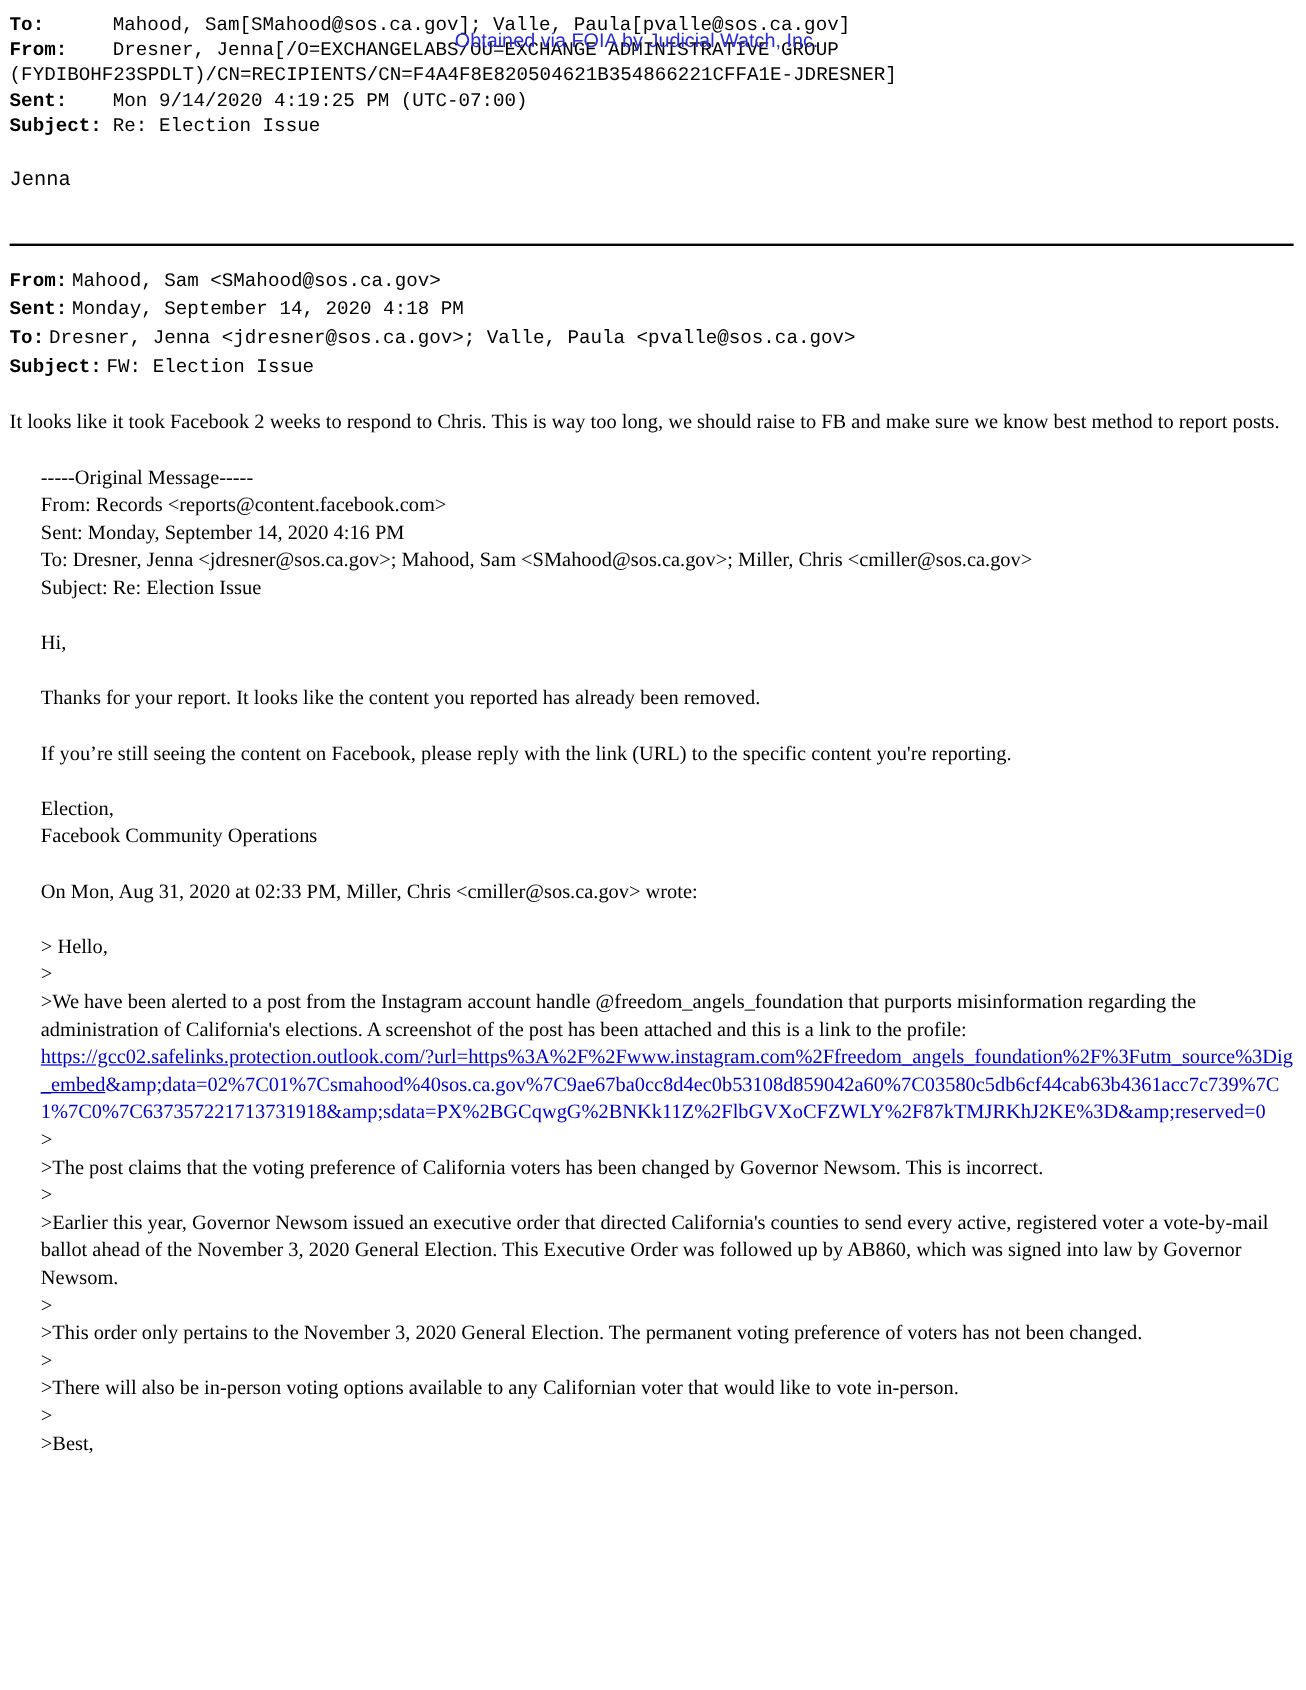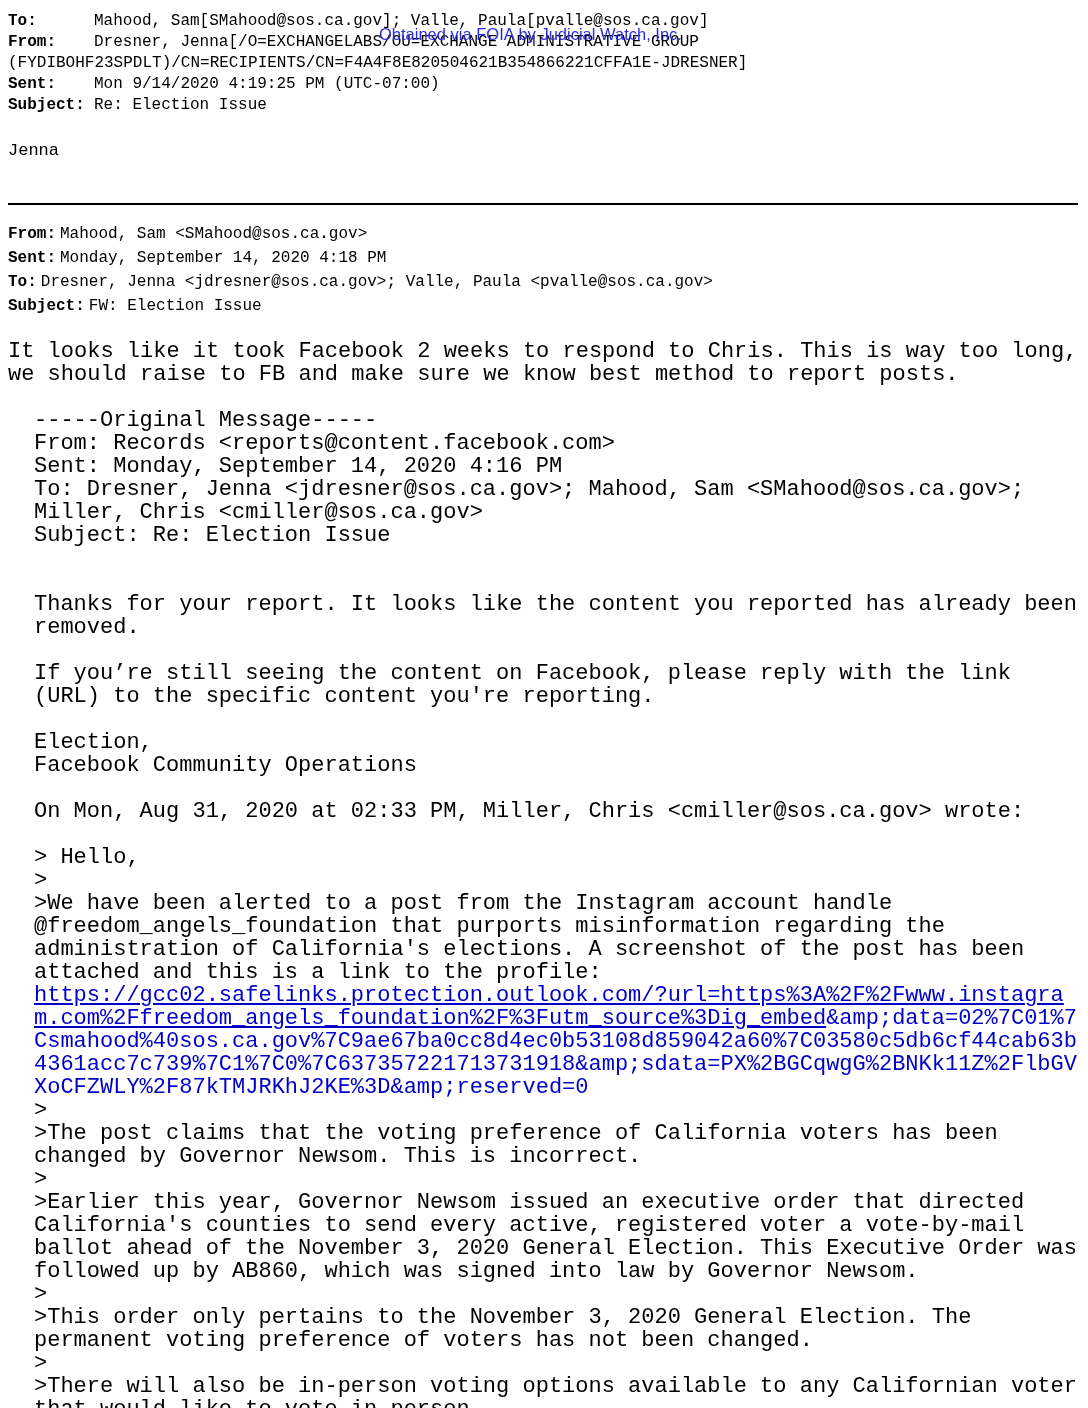--- a/index.html
+++ b/index.html
@@ -8,21 +8,21 @@
     width: 1088px; height: 1408px;
     background: #ffffff; color: #000000;
     overflow: hidden;
   }
   .page {
     position: relative;
     width: 1088px; height: 1408px;
     padding: 11px 10px 0 8px;
   }
   .sans { font-family: Liberation Mono, monospace; }
-  .serif { font-family: Liberation Mono, monospace; font-size: 22px; line-height: 23px; }
+  .serif { font-family: Liberation Serif, serif; font-size: 17px; line-height: 23px; }
 
   
   .hdr1 { font-size: 16px; line-height: 21px; }
   .hdr1 .hrow { white-space: pre-wrap; }
   .hdr1 .hlabel { font-weight: 700; display: inline-block; width: 86px; }
 
   
   .body1 { font-size: 17px; line-height: 28px; margin-top: 28px; white-space: pre-wrap; }
   .gap21 { height: 21px; }
 
@@ -85,20 +85,21 @@
   <div class="serif fw-body">It looks like it took Facebook 2 weeks to respond to Chris. This is way too long, we should raise to FB and make sure we know best method to report posts.</div>
 
   <div class="serif fb-block">
     <div>
         <div class="t-line">-----Original Message-----</div>
         <div class="t-line">From: Records &lt;reports@content.facebook.com&gt;</div>
         <div class="t-line">Sent: Monday, September 14, 2020 4:16 PM</div>
         <div class="t-line">To: Dresner, Jenna &lt;jdresner@sos.ca.gov&gt;; Mahood, Sam &lt;SMahood@sos.ca.gov&gt;; Miller, Chris &lt;cmiller@sos.ca.gov&gt;</div>
         <div class="t-line">Subject: Re: Election Issue</div>
         <div class="t-line"></div>
+        <div class="t-line">Hi,</div>
         <div class="t-line"></div>
         <div class="t-line">Thanks for your report. It looks like the content you reported has already been removed.</div>
         <div class="t-line"></div>
         <div class="t-line">If you’re still seeing the content on Facebook, please reply with the link (URL) to the specific content you're reporting.</div>
         <div class="t-line"></div>
         <div class="t-line">Election,</div>
         <div class="t-line">Facebook Community Operations</div>
         <div class="t-line"></div>
         <div class="t-line">On Mon, Aug 31, 2020 at 02:33 PM, Miller, Chris &lt;cmiller@sos.ca.gov&gt; wrote:</div>
         <div class="t-line"></div>

